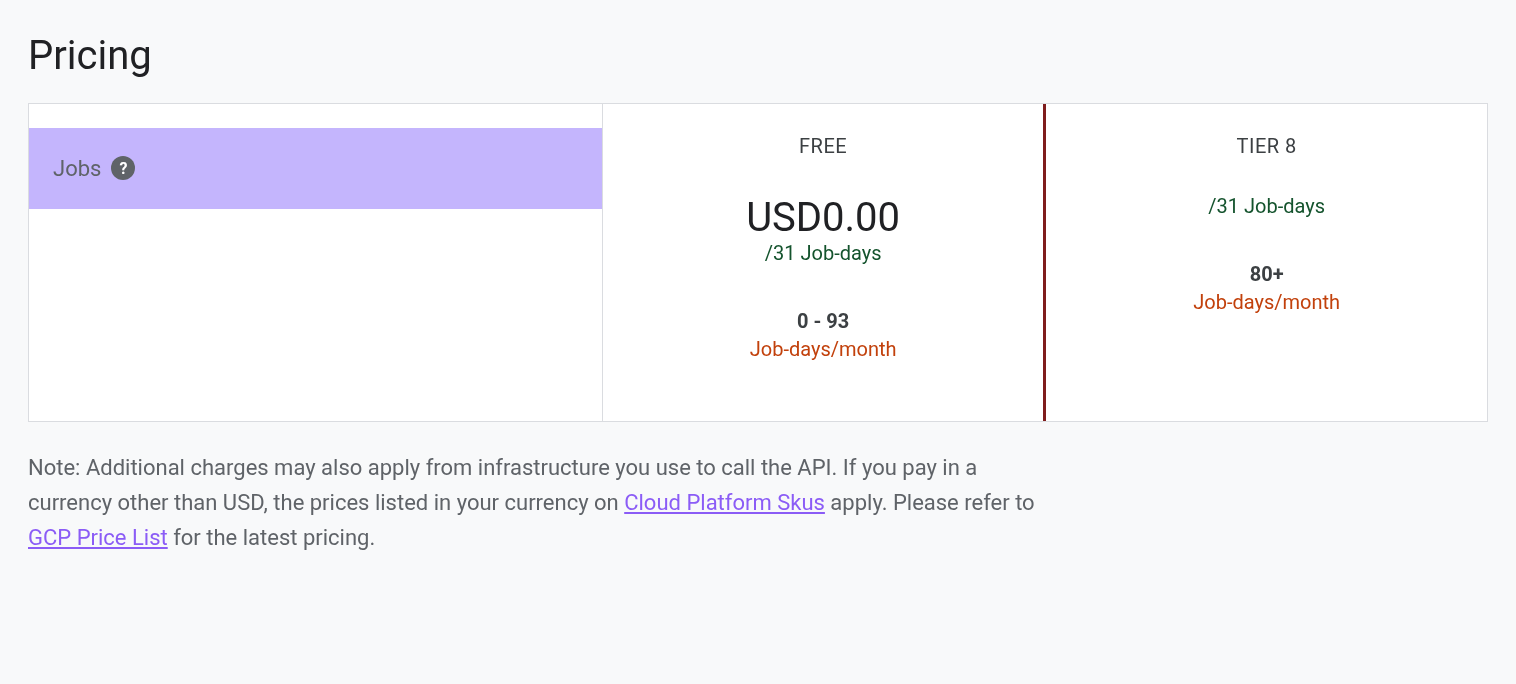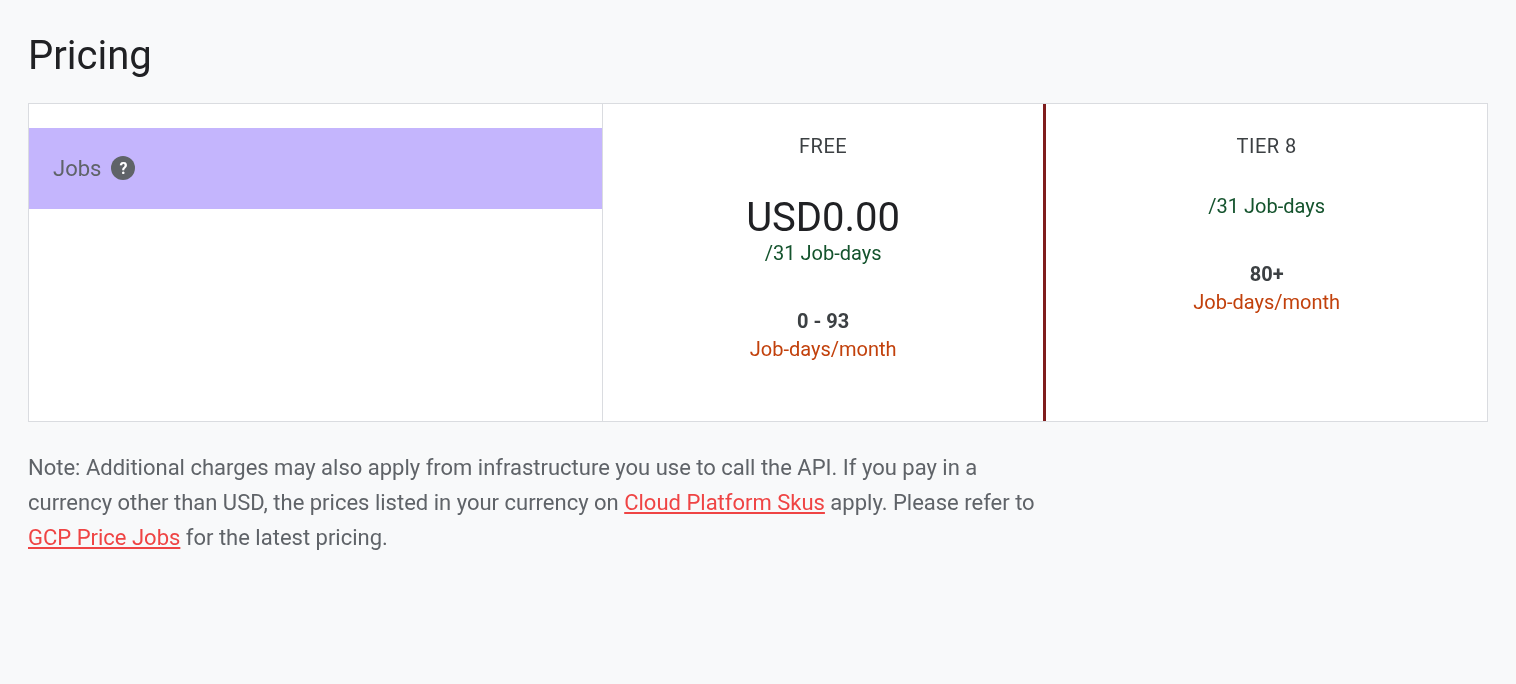--- a/index.html
+++ b/index.html
@@ -93,21 +93,21 @@
       font-size: 20px;
       color: #c2410c;
     }
     .note {
       max-width: 1024px;
       font-size: 22px;
       line-height: 1.6;
       color: #5f6368;
     }
     .note a {
-      color: #ef4444;
+      color: #8b5cf6;
       text-decoration: underline;
     }
   </style>
 </head>
 <body>
 
 <h1>Pricing</h1>
 
 <div class="pricing-table">
   <div class="row-header-col">
@@ -126,14 +126,14 @@
   </div>
   <div class="tier-col">
     <div class="tier-name">TIER 8</div>
     <div class="tier-unit">/31 Job-days</div>
     <div class="tier-range">80+</div>
     <div class="tier-range-unit">Job-days/month</div>
   </div>
 </div>
 
 <p class="note">
-  <span>Note: Additional charges may also apply from infrastructure you use to call the API. If you pay in a currency other than USD, the prices listed in your currency on </span><a href="#">Cloud Platform Skus</a><span> apply. Please refer to </span><a href="#">GCP Price Jobs</a><span> for the latest pricing.</span>
+  <span>Note: Additional charges may also apply from infrastructure you use to call the API. If you pay in a currency other than USD, the prices listed in your currency on </span><a href="#">Cloud Platform Skus</a><span> apply. Please refer to </span><a href="#">GCP Price List</a><span> for the latest pricing.</span>
 </p>
 
 </body></html>

